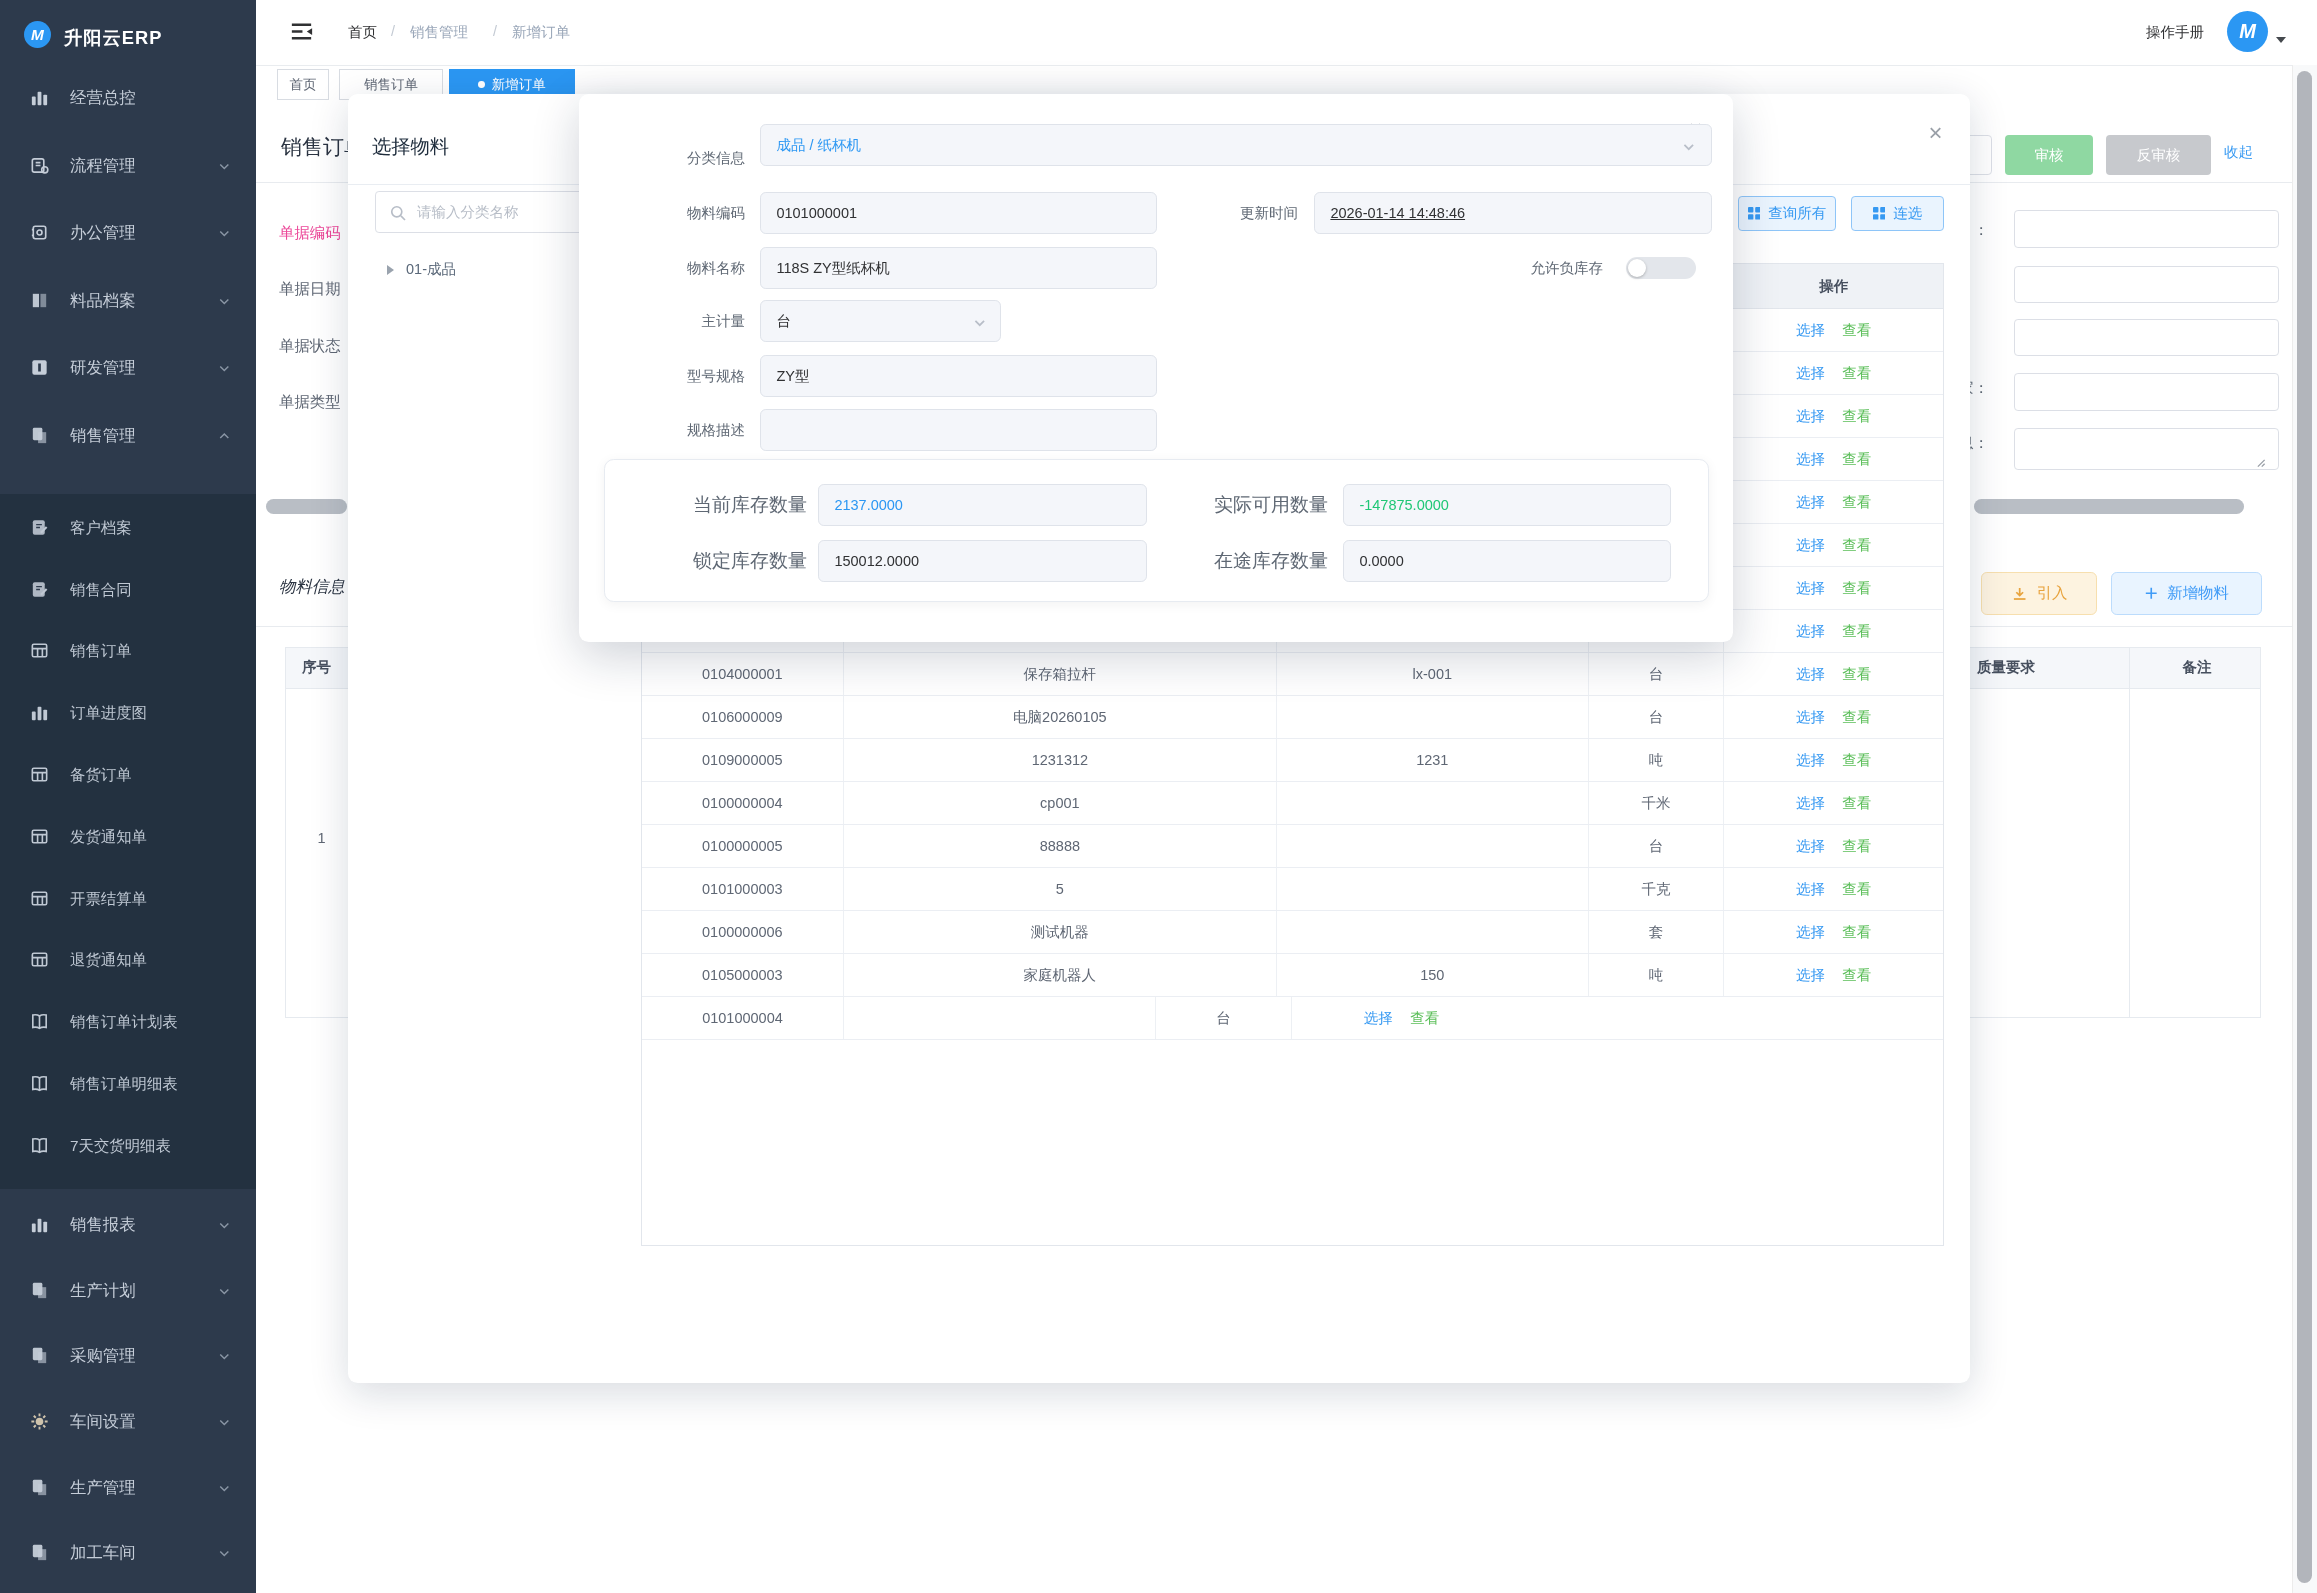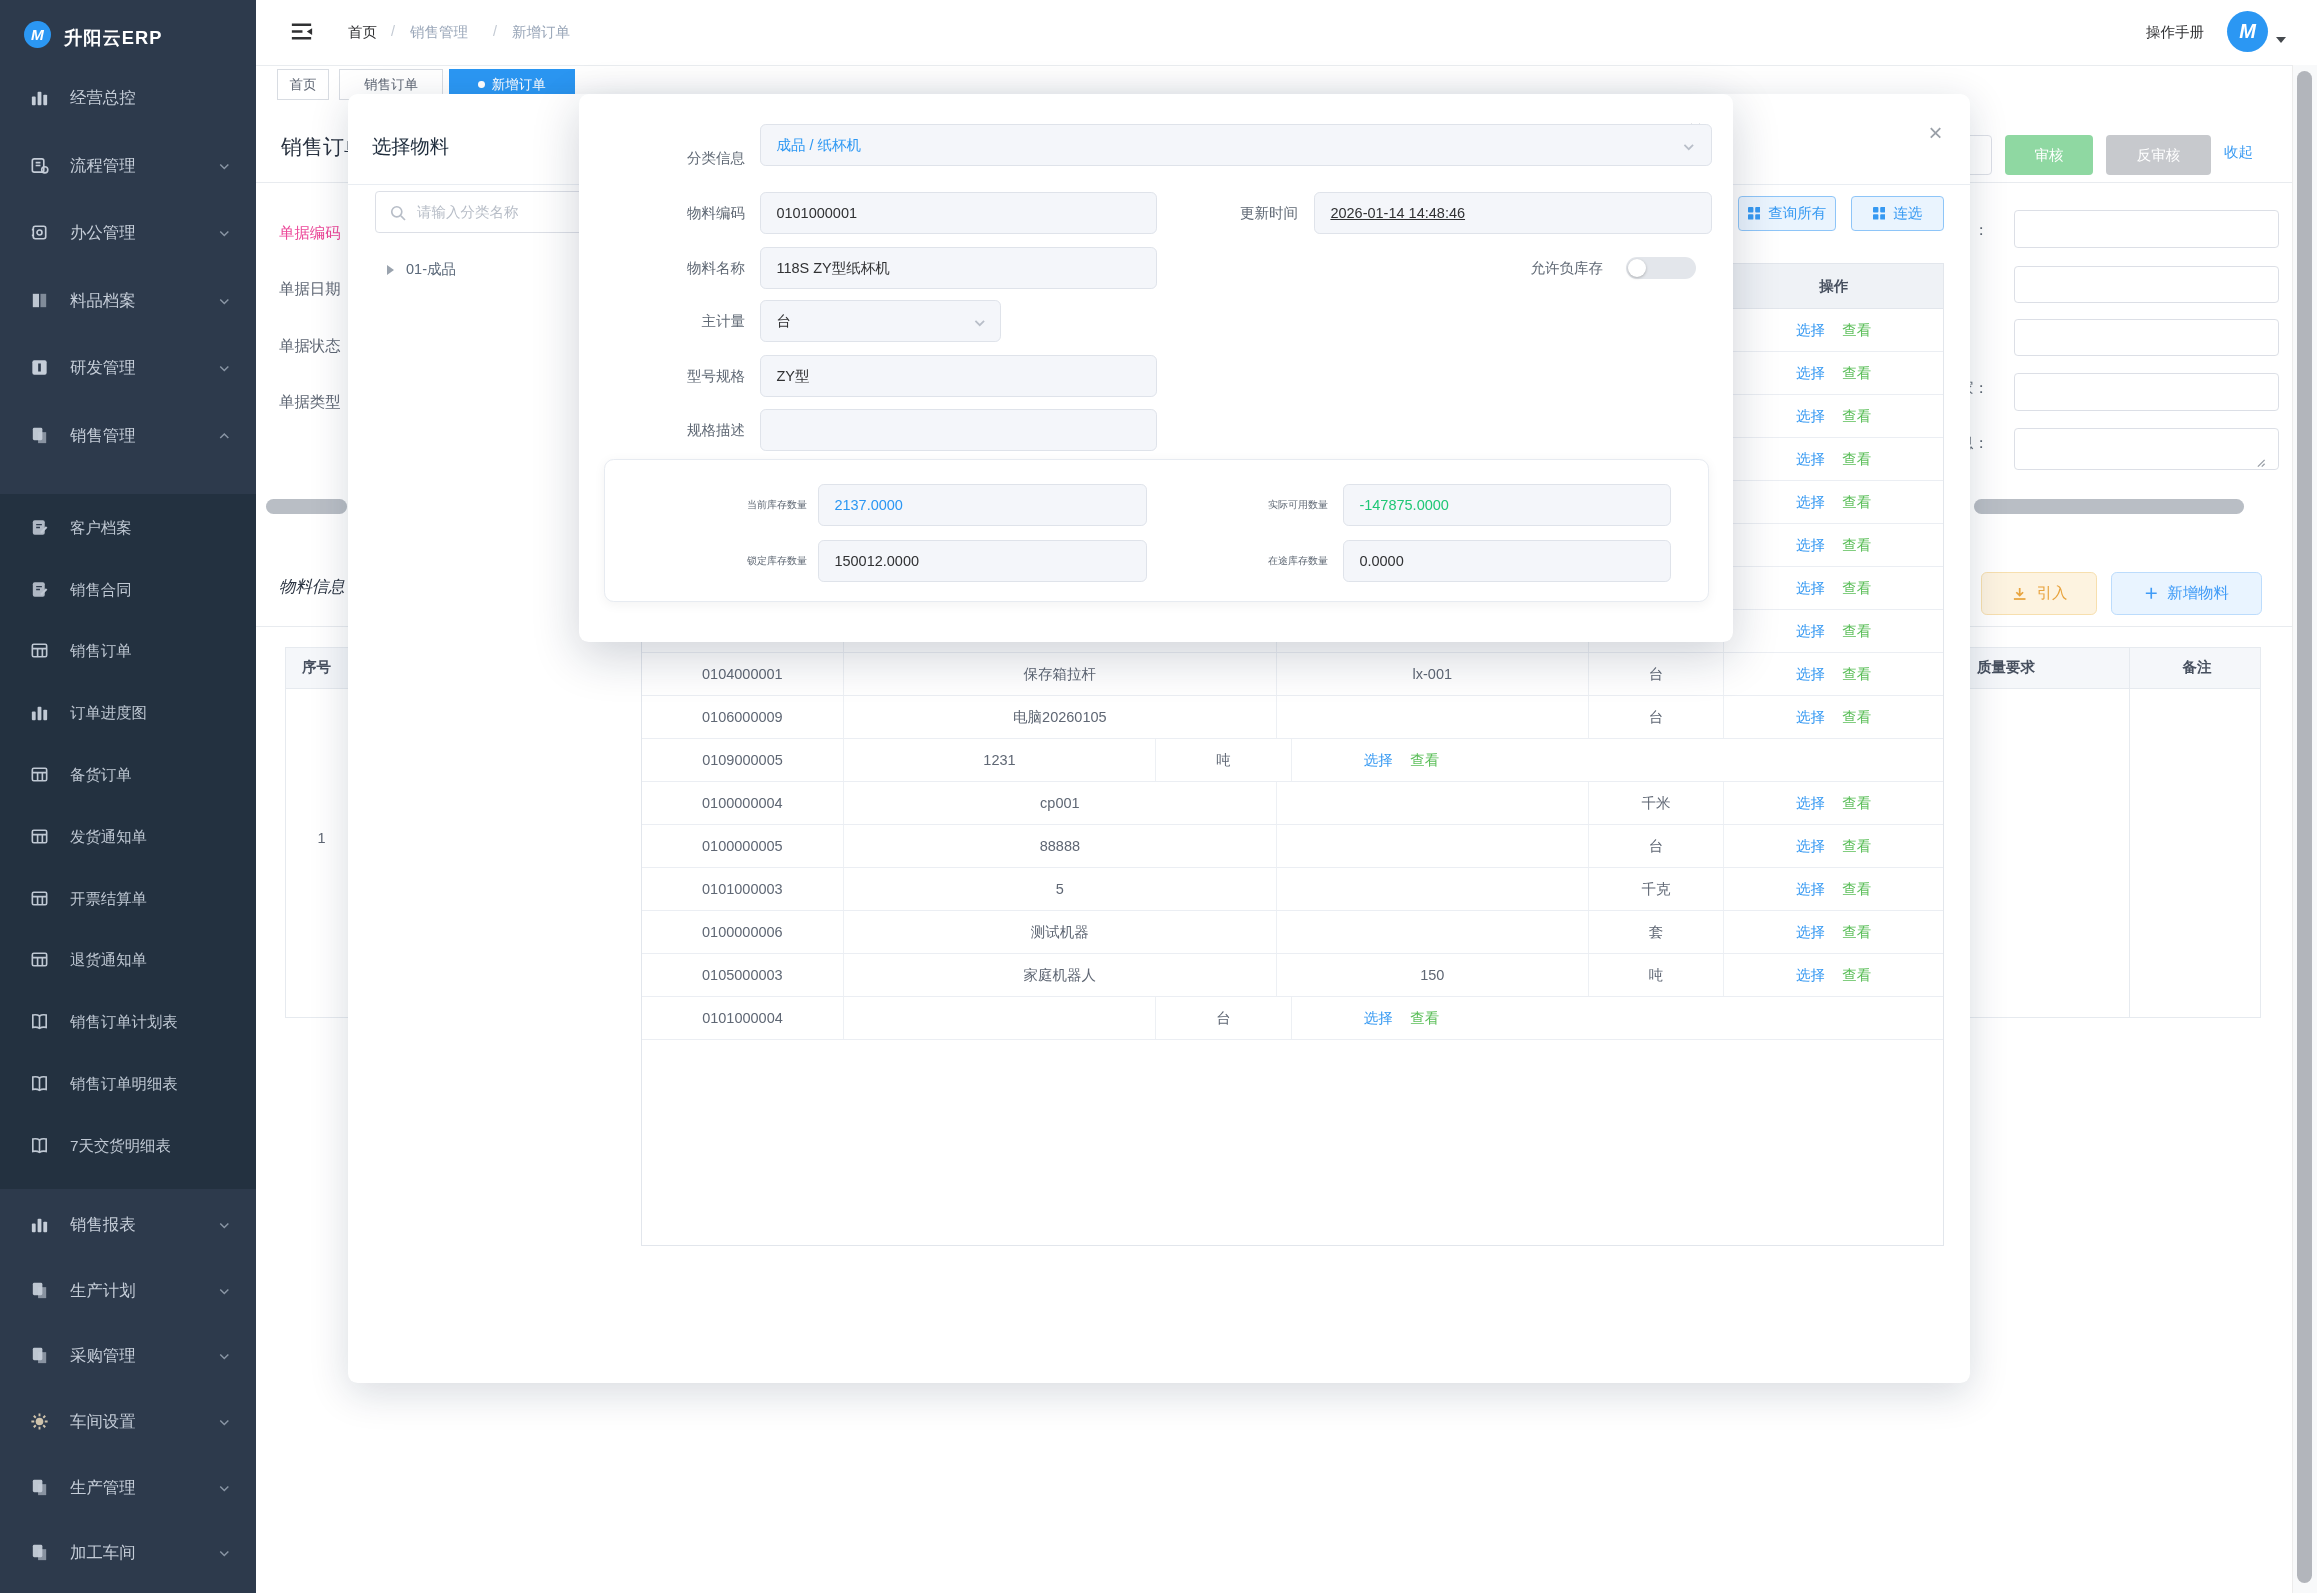--- a/index.html
+++ b/index.html
@@ -39,21 +39,21 @@
   .mtr{display:flex;height:42px;border-bottom:1px solid #ebeef3;}
   .mtr.head{height:44px;background:#eff2f6;border-bottom:1px solid #e2e6ec;}
   .mtd{box-sizing:border-box;border-right:1px solid #edf0f4;height:100%;display:flex;align-items:center;justify-content:center;
     font-size:14.5px;color:#5f6774;overflow:hidden;white-space:nowrap;}
   .mtd:last-child{border-right:none;}
   .mtr.head .mtd{font-weight:bold;color:#47505f;background:#eff2f6;}
   .link-sel{color:#3699f2;cursor:pointer;margin-right:17.4px;}
   .link-view{color:#5cbf5a;cursor:pointer;}
   
   .plabel{position:absolute;width:145px;text-align:right;color:#5f6874;font-size:14.5px;line-height:42px;white-space:nowrap;}
-  .slabel{position:absolute;width:164px;text-align:right;color:#5f6874;font-size:10px;line-height:42px;white-space:nowrap;}
+  .slabel{position:absolute;width:164px;text-align:right;color:#5f6874;font-size:19px;line-height:42px;white-space:nowrap;}
   .closex{position:absolute;width:31px;height:31px;display:flex;align-items:center;justify-content:center;
     font-size:24px;color:#9aa0a8;cursor:pointer;line-height:1;}
   .chev{position:absolute;width:13.5px;height:13.5px;color:#b8bec8;}
   .chev svg{width:13.5px;height:13.5px;display:block;}
   .toggle{position:absolute;width:70px;height:22px;border-radius:11.6px;background:#e3e6eb;cursor:pointer;}
   .toggle .knob{position:absolute;left:1.9px;top:1.9px;width:18.3px;height:18.3px;border-radius:50%;background:#fff;box-shadow:0 1px 2.9px rgba(0,0,0,.25);}
   .v-blue{color:#2b97f3;}
   .v-green{color:#1fc776;}
   .frag{position:absolute;width:60px;text-align:right;color:#5f6874;font-size:15.4px;}
 </style>
@@ -566,20 +566,21 @@
           <div class="mtd" style="width: 434px;">电脑20260105</div>
           <div class="mtd" style="width: 312px;"></div>
           <div class="mtd" style="width: 136px;">台</div>
           <div class="mtd" style="width: 219px;">
             <span class="link-sel">选择</span>
             <span class="link-view">查看</span>
           </div>
         </div>
         <div class="mtr">
           <div class="mtd" style="width: 202px;">0109000005</div>
+          <div class="mtd" style="width: 434px;">1231312</div>
           <div class="mtd" style="width: 312px;">1231</div>
           <div class="mtd" style="width: 136px;">吨</div>
           <div class="mtd" style="width: 219px;">
             <span class="link-sel">选择</span>
             <span class="link-view">查看</span>
           </div>
         </div>
         <div class="mtr">
           <div class="mtd" style="width: 202px;">0100000004</div>
           <div class="mtd" style="width: 434px;">cp001</div>

